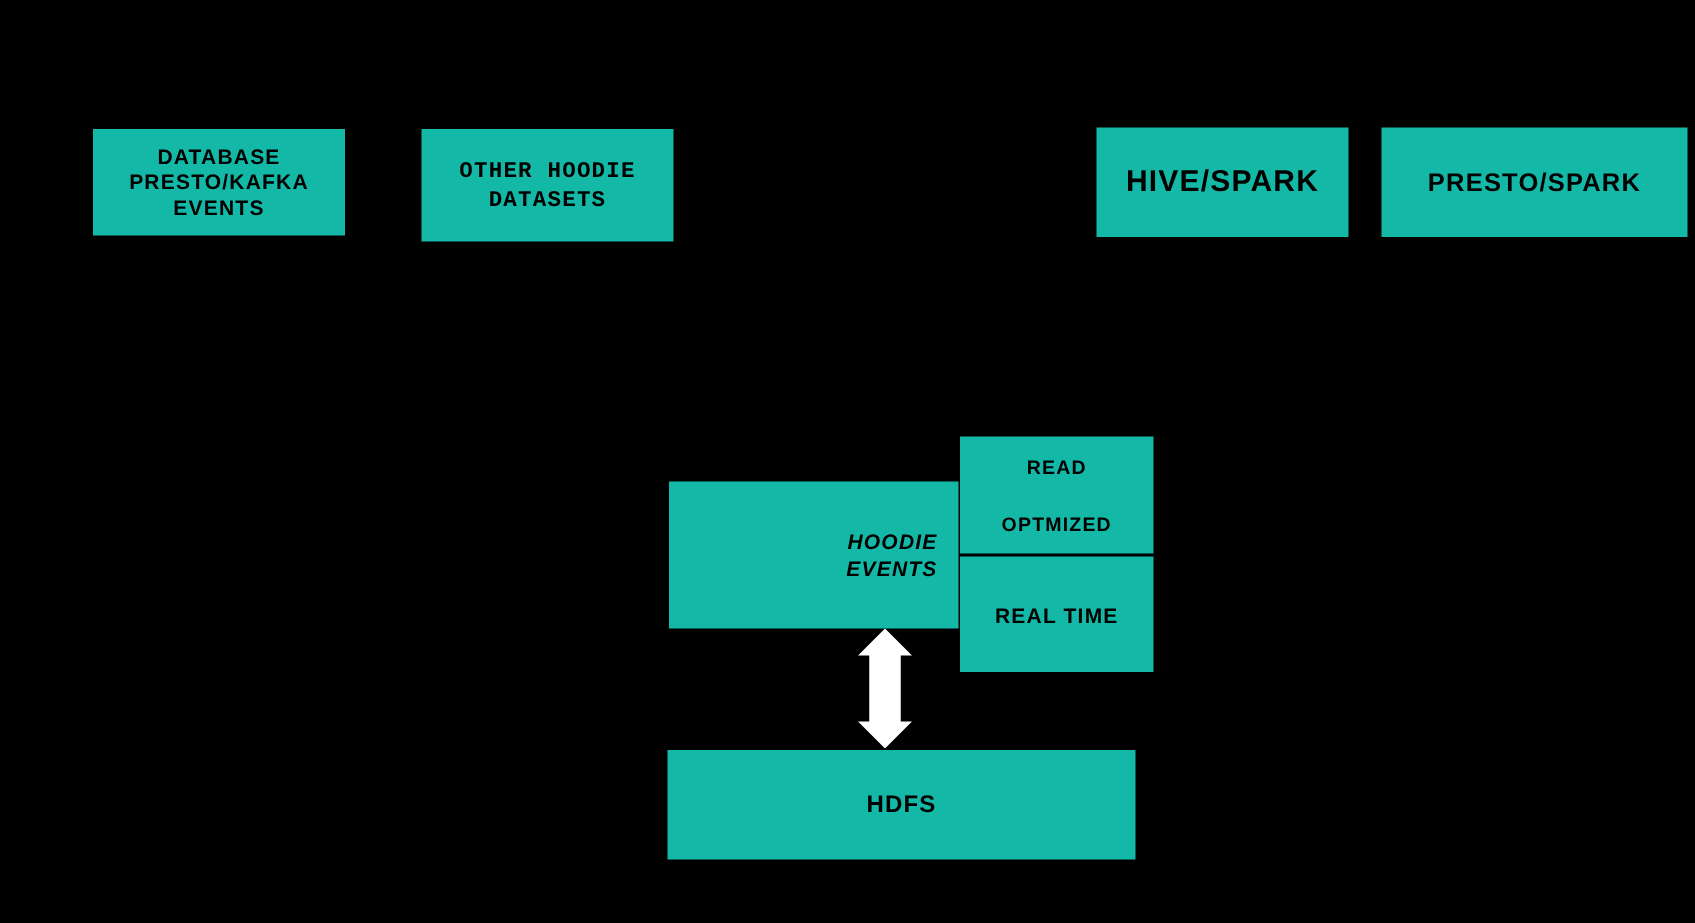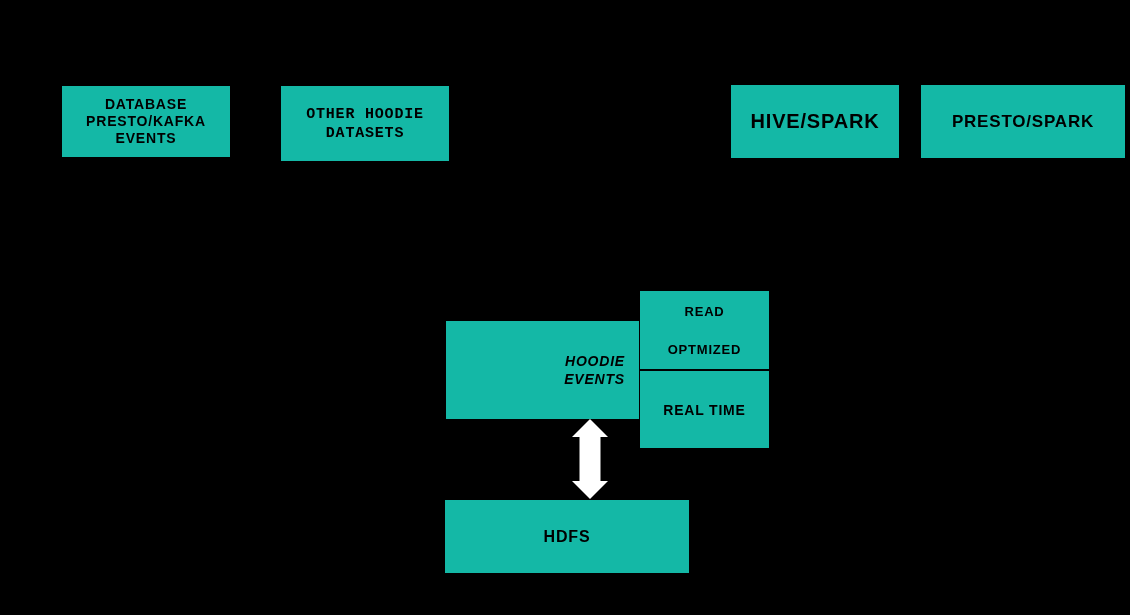--- a/index.html
+++ b/index.html
@@ -37,21 +37,21 @@
 
   .n-hoodie  {
     left: 446px; top: 321px; width: 193px; height: 98px;
     font-size: 14px; line-height: 18px;
     align-items: flex-end; text-align: right;
     padding-right: 14px;
     font-style: italic;
   }
   .n-read    { left: 640px; top: 291px; width: 129px; height: 78px; font-size: 13px; line-height: 17px; gap: 21px; }
   .n-real    { left: 640px; top: 371px; width: 129px; height: 77px; font-size: 14px; }
-  .n-hdfs    { left: 445px; top: 500px; width: 244px; height: 73px; font-size: 16px; }
+  .n-hdfs    { left: 445px; top: 500px; width: 312px; height: 73px; font-size: 16px; }
 
   .arrow-updown {
     position: absolute;
     left: 572px; top: 419px;
     width: 36px; height: 80px;
   }
   .arrow-updown polygon { fill: #ffffff; }
 </style>
 </head>
 <body>

